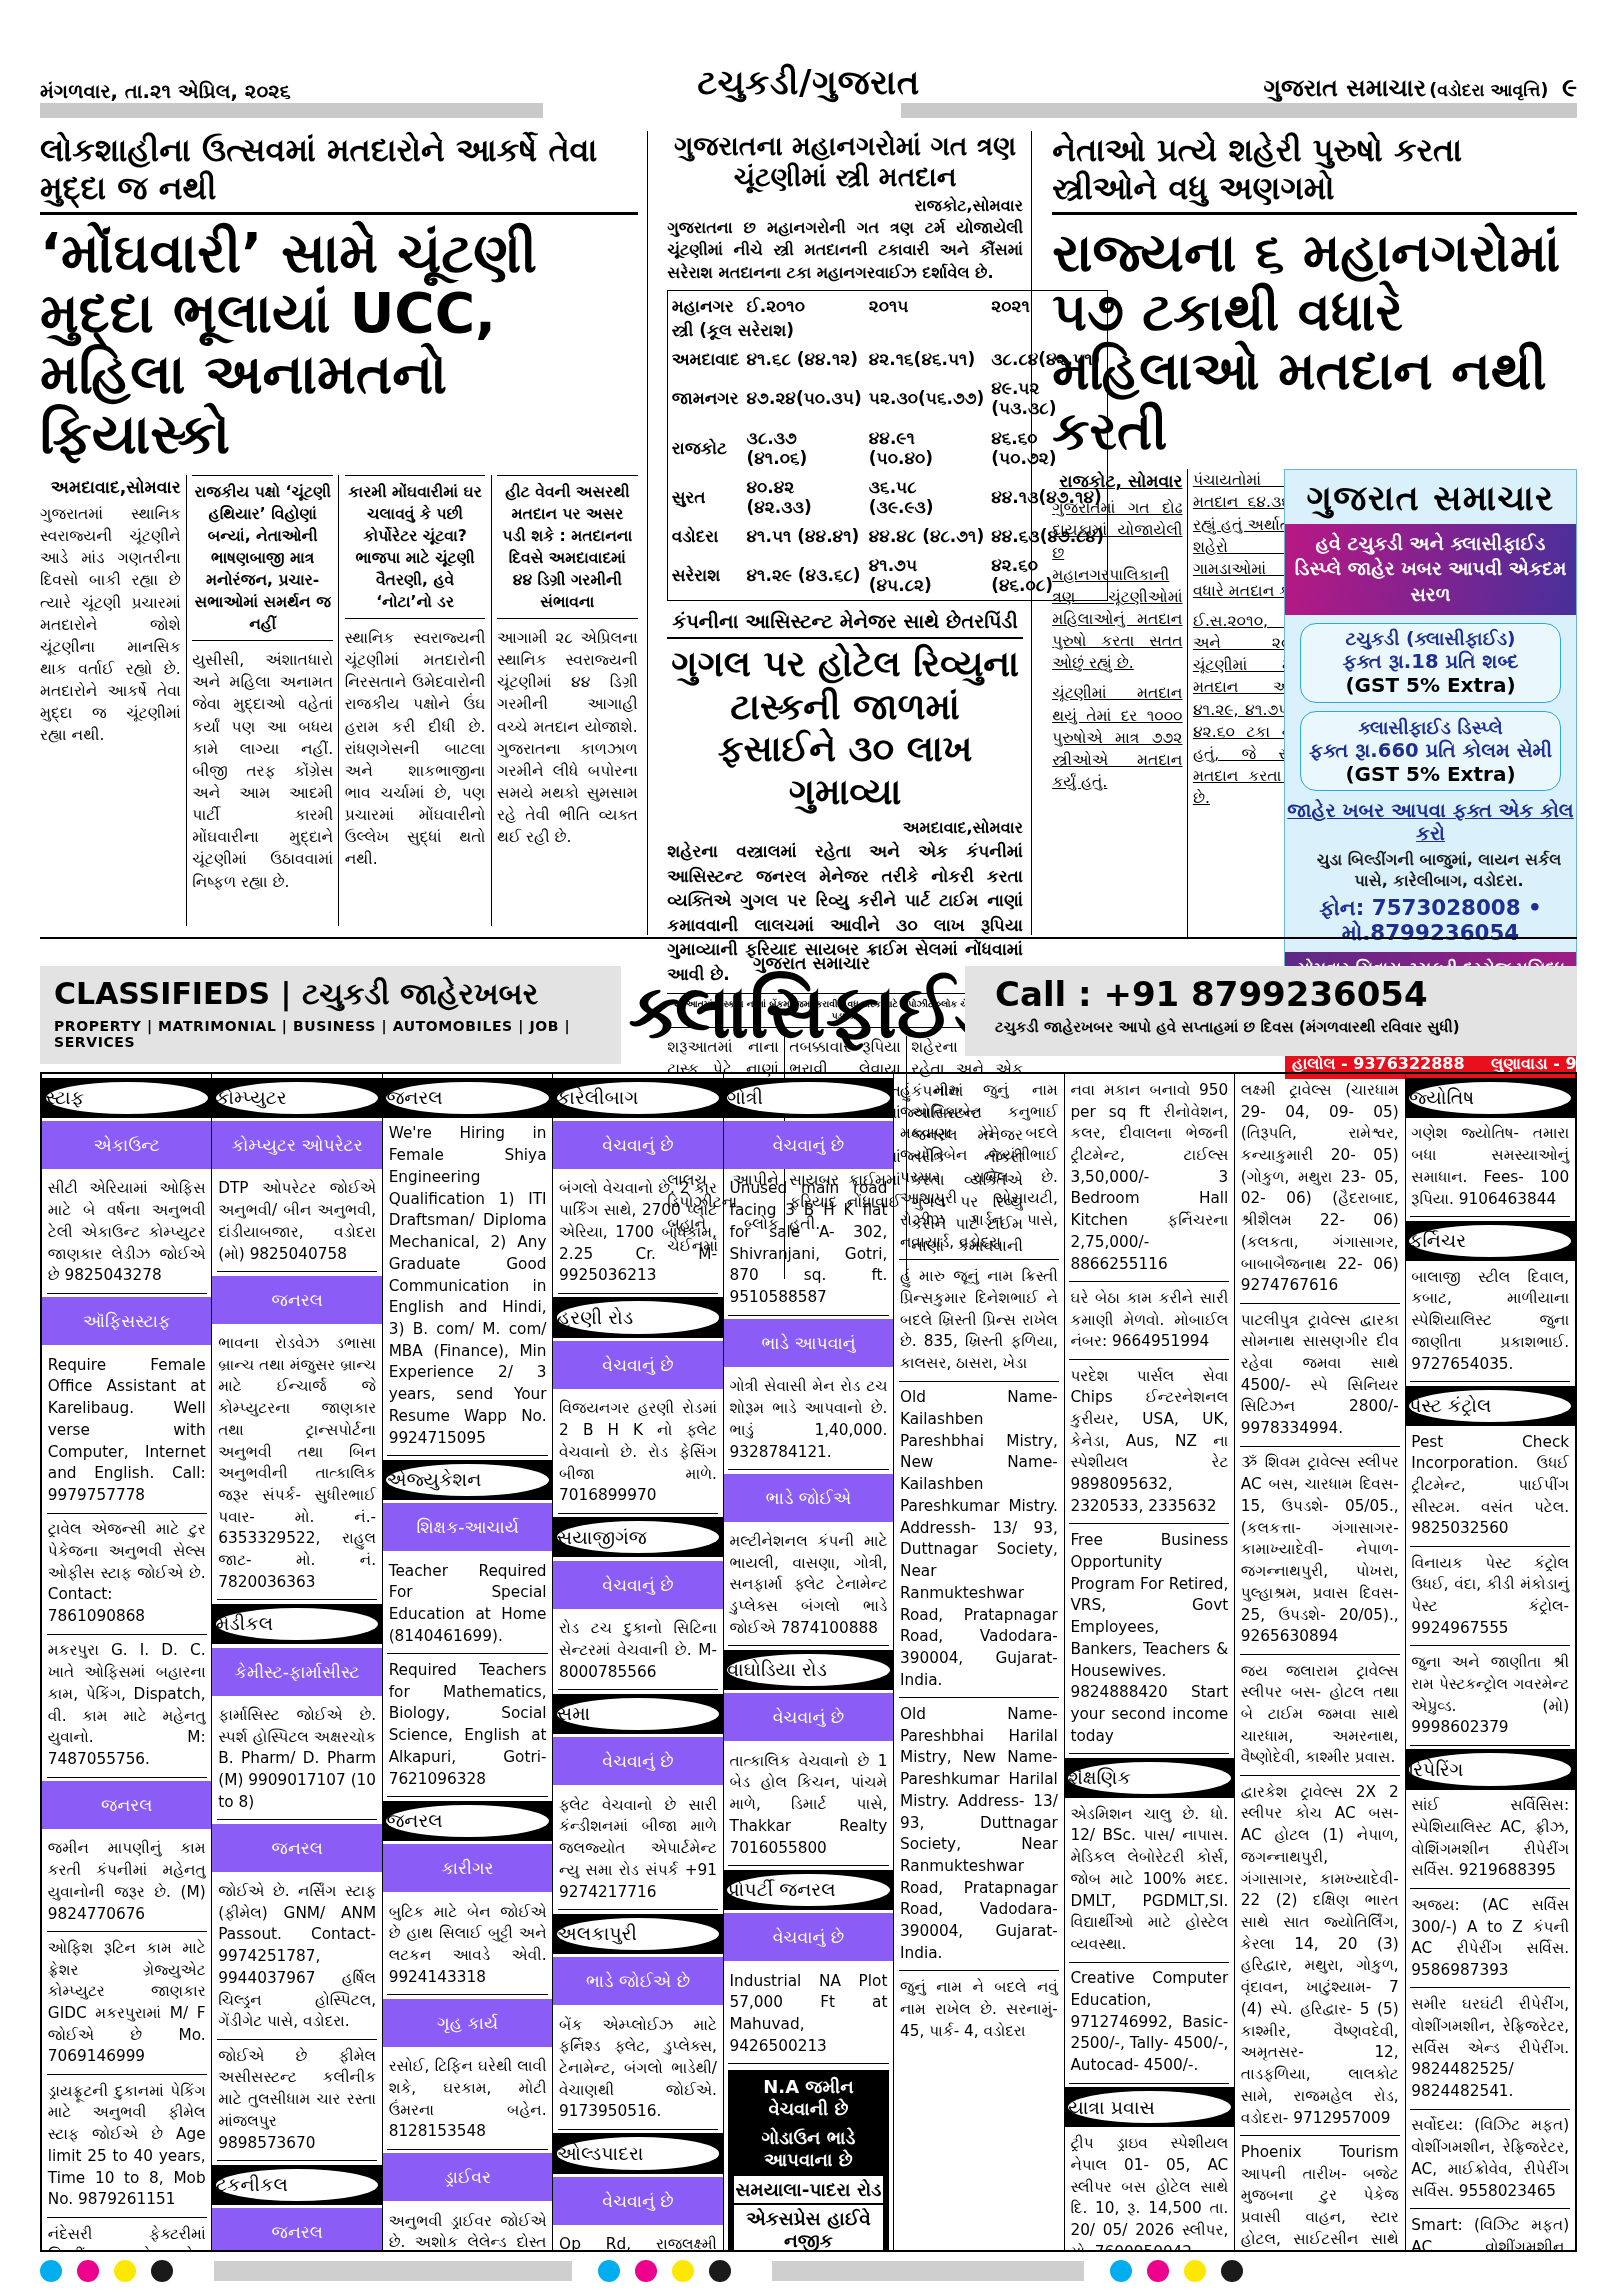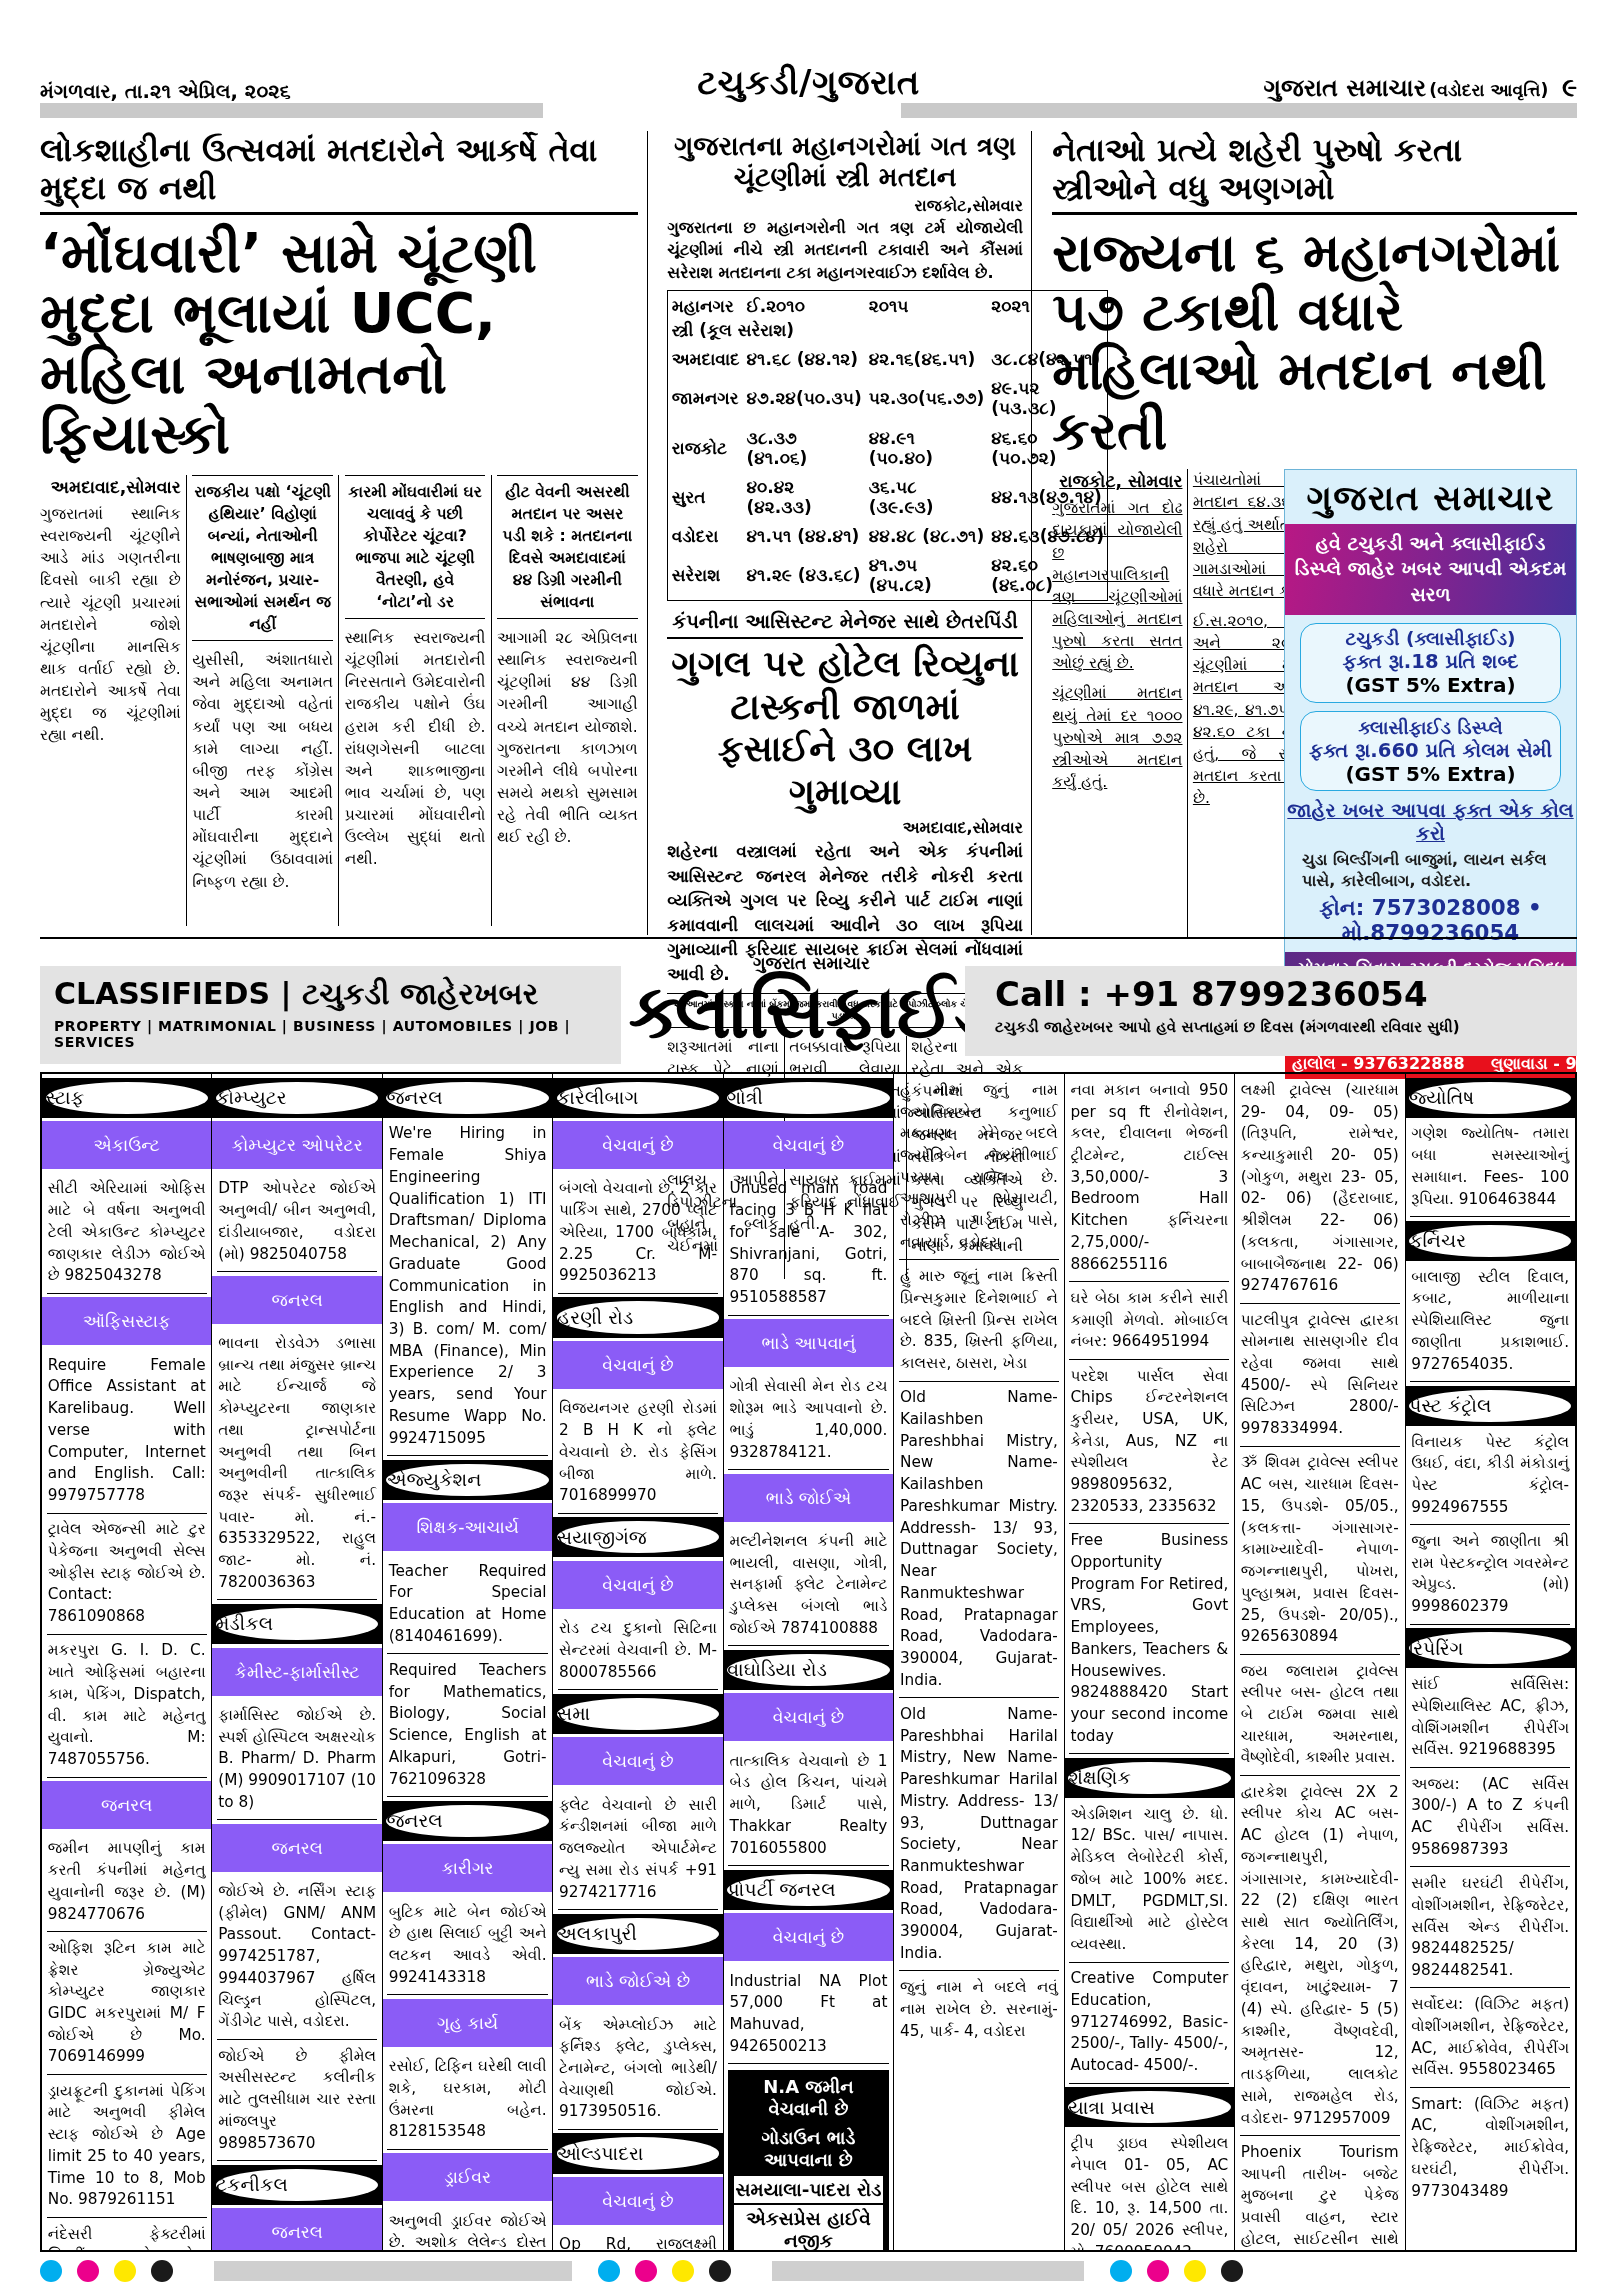--- a/index.html
+++ b/index.html
@@ -47,21 +47,21 @@
   .gs-ad{position:absolute;right:0;top:0;width:293px;height:497px;background:#daf0fb;border:1.7px solid #6db4d8;}
   .gs-logo{background:#daf0fb;text-align:center;font-size:35px;font-weight:900;padding:8px 0 4.6px;letter-spacing:1.2px;}
   .gs-banner{background:linear-gradient(100deg,#b81884 0%,#7c2490 55%,#47309a 100%);color:#fff;
              font-size:19px;font-weight:800;text-align:center;padding:7px 4.6px;line-height:1.35;}
   .gs-price{border:1.7px solid #29a9e0;border-radius:16px;background:#eaf7fd;margin:8px 15px 0;
             text-align:center;padding:4.6px 2.3px;color:#1d2f93;}
   .gs-p1{font-size:18.5px;font-weight:800;}
   .gs-p2{font-size:19.6px;font-weight:900;}
   .gs-p3{font-size:20px;font-weight:800;color:#000;}
   .gs-call{color:#1d2f93;font-size:19.6px;font-weight:900;text-align:center;text-decoration:underline;margin-top:8px;}
-  .gs-addr{color:#1a1a1a;font-size:16px;font-weight:800;margin-top:4.6px;line-height:1.3;margin-left:17px;}
+  .gs-addr{color:#1a1a1a;font-size:16px;font-weight:800;text-align:center;margin-top:4.6px;line-height:1.3;margin-left:17px;}
   .gs-phone{color:#1d2f93;font-size:21.4px;font-weight:900;text-align:center;margin-top:3.5px;}
   .gs-strip{background:linear-gradient(90deg,#5b2a86,#a01c83);color:#fff;font-size:17px;font-weight:800;
             text-align:center;padding:5.8px 2.3px;margin-top:7px;}
   .gs-red{background:#e8101c;color:#fff;padding:5.8px 7px;}
   .gs-red-grid{display:grid;grid-template-columns:1fr 1fr;gap:3.5px 5.8px;}
   .gs-red-grid div{font-size:16px;font-weight:800;white-space:nowrap;}
   
   .sep1{position:absolute;left:40px;right:40px;top:937px;height:2.3px;background:#000;}
   
   .cban{position:absolute;left:40px;right:40px;top:953px;height:113px;}
@@ -415,20 +415,21 @@
           <span class="cat-oval">જ્યોતિષ</span>
         </div>
         <p class="ad">ગણેશ જ્યોતિષ- તમારા બધા સમસ્યાઓનું સમાધાન. Fees- 100 રૂપિયા. 9106463844</p>
         <div class="cat">
           <span class="cat-oval">ફર્નિચર</span>
         </div>
         <p class="ad">બાલાજી સ્ટીલ દિવાલ, કબાટ, માળીયાના સ્પેશિયાલિસ્ટ જુના જાણીતા પ્રકાશભાઈ. 9727654035.</p>
         <div class="cat">
           <span class="cat-oval">પેસ્ટ કંટ્રોલ</span>
         </div>
+        <p class="ad">Pest Check Incorporation. ઉધઈ ટ્રીટમેન્ટ, પાઈપીંગ સીસ્ટમ. વસંત પટેલ. 9825032560</p>
         <p class="ad">વિનાયક પેસ્ટ કંટ્રોલ ઉધઈ, વંદા, કીડી મંકોડાનું પેસ્ટ કંટ્રોલ- 9924967555</p>
         <p class="ad">જુના અને જાણીતા શ્રી રામ પેસ્ટકન્ટ્રોલ ગવરમેન્ટ એપ્રુવ્ડ. (મો) 9998602379</p>
         <div class="cat">
           <span class="cat-oval">રિપેરિંગ</span>
         </div>
         <p class="ad">સાંઈ સર્વિસિસ: સ્પેશિયાલિસ્ટ AC, ફ્રીઝ, વોશિંગમશીન રીપેરીંગ સર્વિસ. 9219688395</p>
         <p class="ad">અજય: (AC સર્વિસ 300/-) A to Z કંપની AC રીપેરીંગ સર્વિસ. 9586987393</p>
         <p class="ad">સમીર ઘરઘંટી રીપેરીંગ, વોશીંગમશીન, રેફ્રિજરેટર, સર્વિસ એન્ડ રીપેરીંગ. 9824482525/ 9824482541.</p>
         <p class="ad">સર્વોદય: (વિઝિટ મફત) વોશીંગમશીન, રેફ્રિજરેટર, AC, માઈક્રોવેવ, રીપેરીંગ સર્વિસ. 9558023465</p>
         <p class="ad">Smart: (વિઝિટ મફત) AC, વોશીંગમશીન, રેફ્રિજરેટર, માઈક્રોવેવ, ઘરઘંટી, રીપેરીંગ. 9773043489</p>

